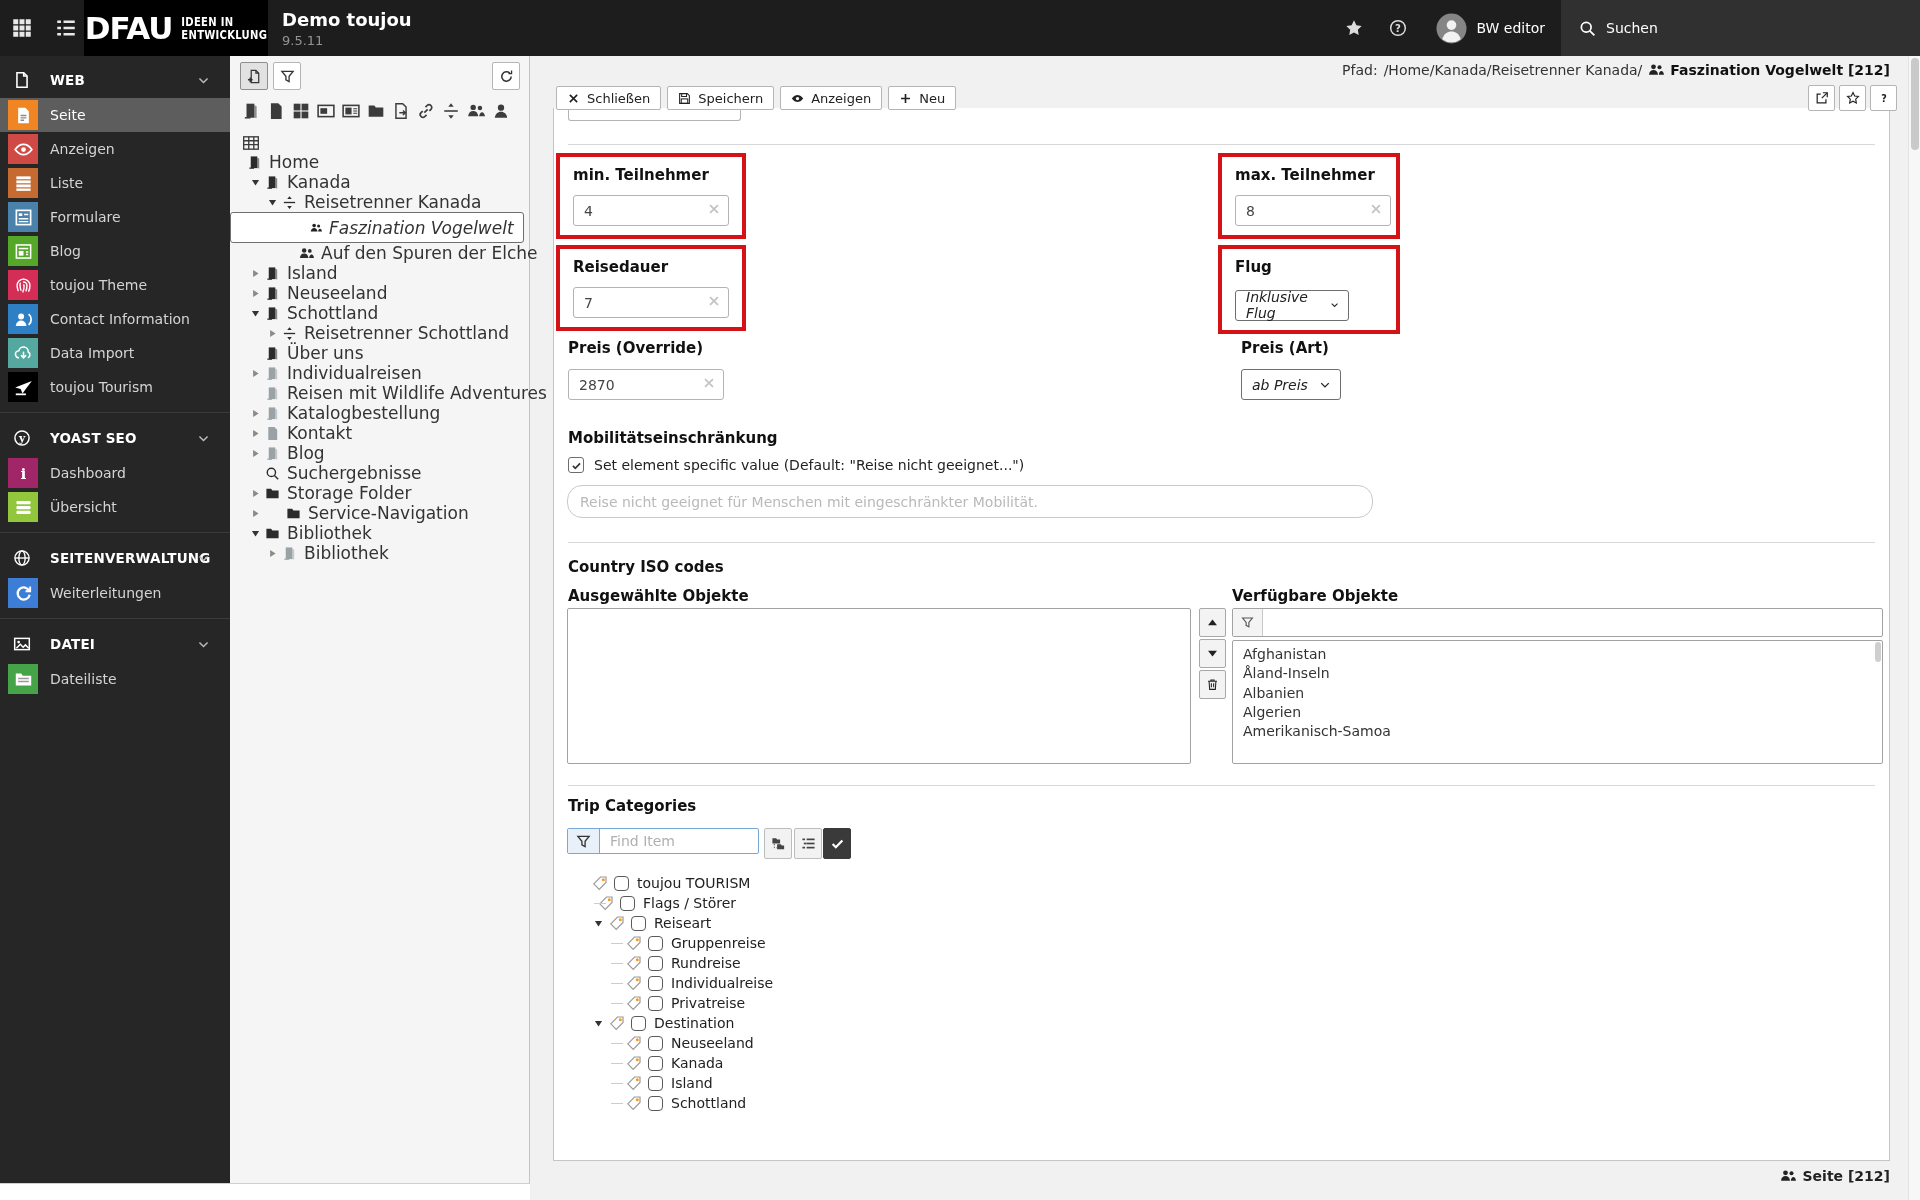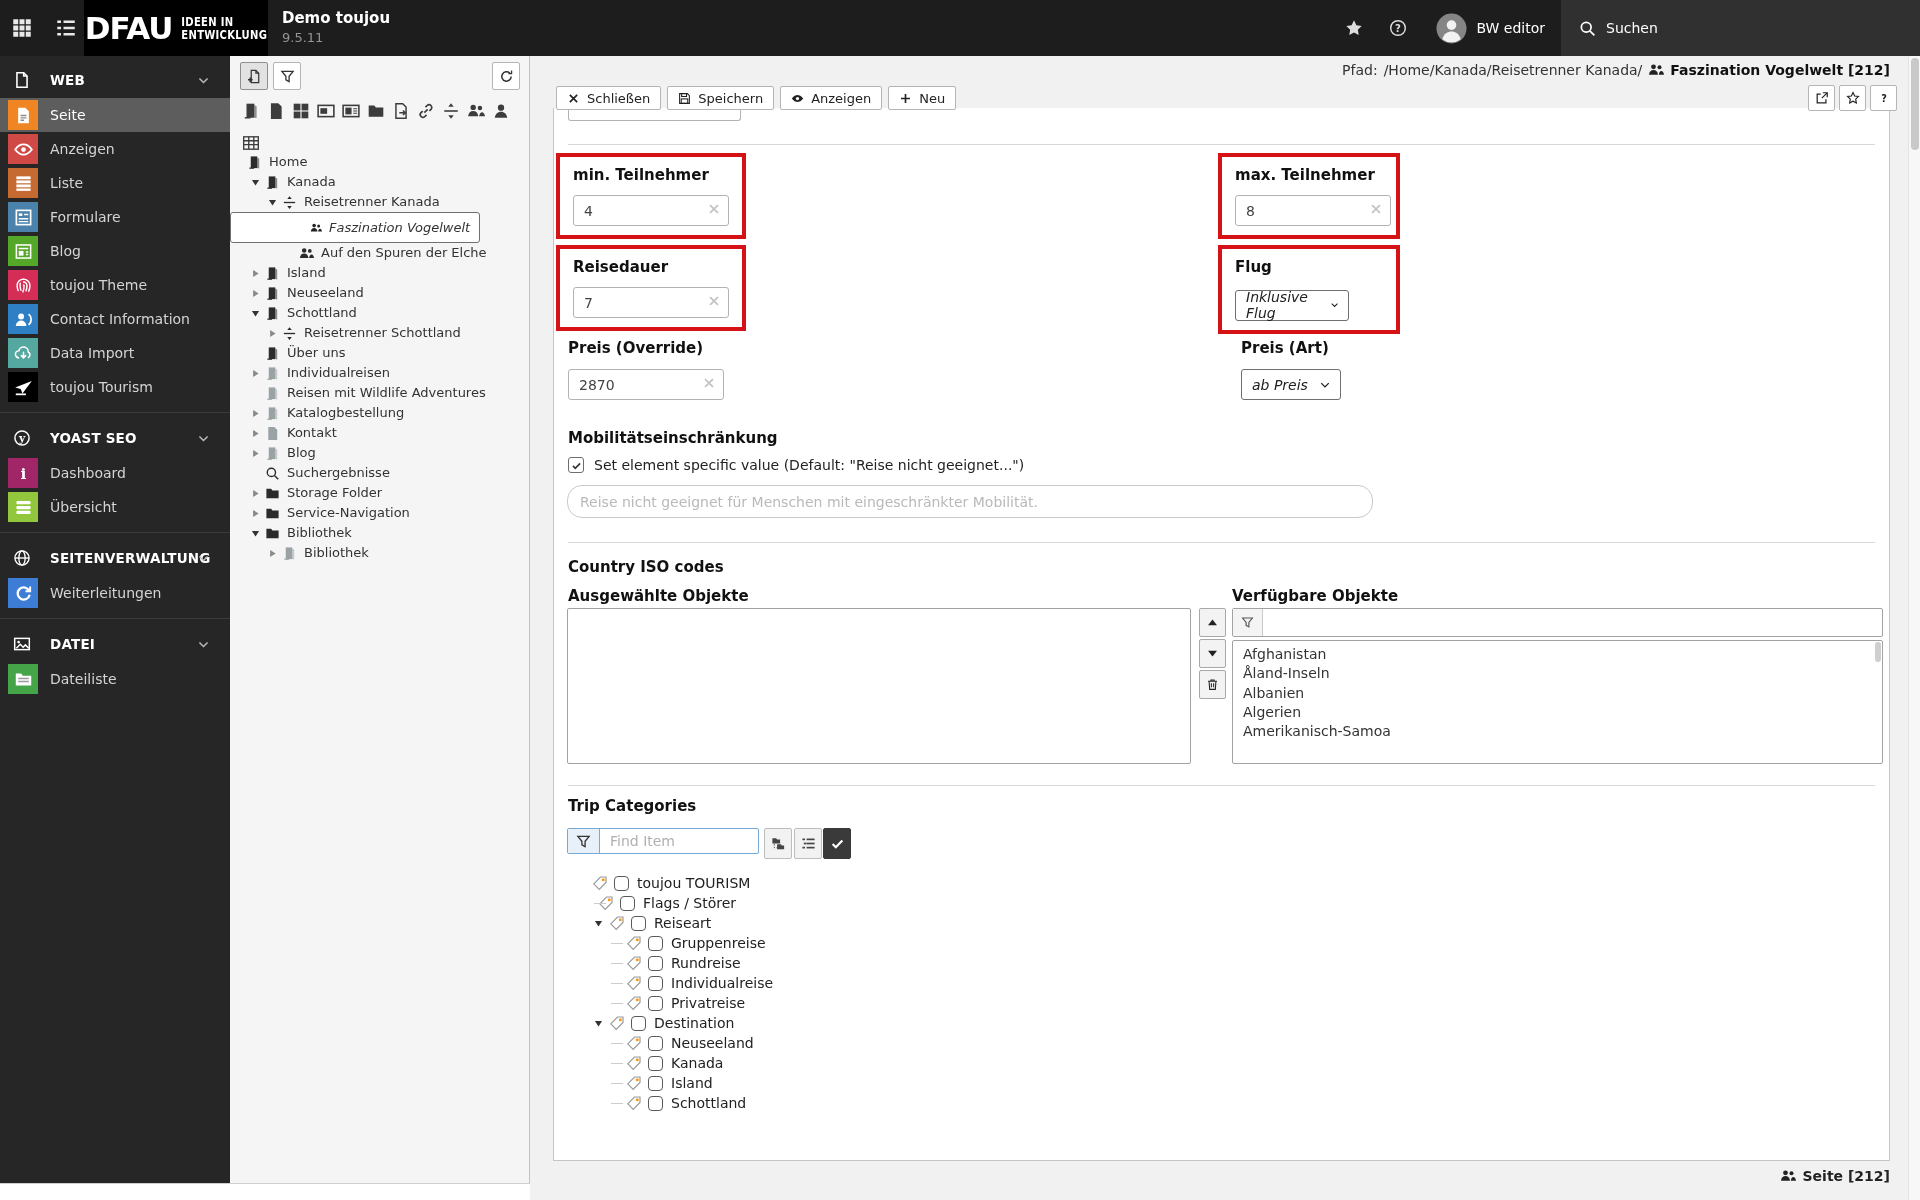--- a/index.html
+++ b/index.html
@@ -8,21 +8,21 @@
   .ic svg { width:100%; height:100%; display:block; }
 
   
   .tb { position:absolute; left:0; top:0; width:1920px; height:56px; background:#1d1d1d; z-index:50; display:flex; align-items:stretch; }
   .tb-btn { width:44px; display:flex; align-items:center; justify-content:center; color:#e8e8e8; cursor:pointer; }
   .tb-btn .ic { width:20px; height:20px; }
   .tb-logo { position:absolute; left:84px; top:0; width:184px; height:56px; background:#000; display:flex; align-items:center; justify-content:center; gap:9px; }
   .tb-logo-main { color:#fff; font-size:31px; font-weight:bold; letter-spacing:-1px; }
   .tb-logo-sub { color:#fff; font-size:10px; font-weight:bold; line-height:11px; letter-spacing:.3px; transform:scaleY(1.25); }
   .tb-title { position:absolute; left:282px; top:9px; }
-  .tb-title .site { color:#fff; font-size:15px; font-weight:bold; }
+  .tb-title .site { color:#fff; font-size:18px; font-weight:bold; }
   .tb-title .ver { color:#949494; font-size:13px; margin-top:3px; }
   .tb-right { position:absolute; right:0; top:0; height:56px; display:flex; align-items:stretch; }
   .tb-iconbtn { width:44px; display:flex; align-items:center; justify-content:center; color:#ddd; cursor:pointer; }
   .tb-iconbtn .ic { width:18px; height:18px; }
   .tb-user { display:flex; align-items:center; gap:9px; padding:0 16px; cursor:pointer; }
   .tb-user .av { width:31px; height:31px; }
   .tb-user .nm { color:#fff; font-size:14px; }
   .tb-search { width:359px; background:#303030; display:flex; align-items:center; gap:10px; padding-left:18px; cursor:pointer; }
   .tb-search .ic { width:17px; height:17px; color:#fff; }
   .tb-search .lbl { color:#fff; font-size:14px; }
@@ -50,21 +50,21 @@
   .pt-drag .dg { width:18px; height:18px; color:#3c3c3c; cursor:grab; }
   .pt-drag2 { position:absolute; left:12px; top:78px; display:flex; }
   .pt-drag2 .dg { width:18px; height:18px; color:#3c3c3c; cursor:grab; }
   .pt-nodes { position:absolute; left:0; top:96px; width:100%; }
   .pt-row { position:relative; height:20px; line-height:20px; display:flex; align-items:center; cursor:pointer; white-space:nowrap; }
   .pt-row.sel { background:#fff; }
   .pt-arrow { position:absolute; width:11px; height:11px; top:4.5px; color:#8a8a8a; }
   .pt-arrow.open { color:#333; }
   .pt-ic { width:15px; height:15px; flex:0 0 auto; color:#2b2b2b; }
   .pt-ic.gray { color:#9aa2a6; }
-  .pt-lbl { font-size:13px; color:#333; margin-left:7px; }
+  .pt-lbl { font-size:17px; color:#333; margin-left:7px; }
 
   
   .dh-path { position:absolute; top:62px; right:30px; display:flex; align-items:center; gap:6px; font-size:14px; color:#333; z-index:5; }
   .dh-path .rec-ic { width:16px; height:16px; color:#222; }
   .dh-path .rec { font-weight:bold; color:#111; }
   .dh-buttons { position:absolute; left:556px; top:86px; display:flex; gap:6px; z-index:5; }
   .btn { height:24px; background:#fff; border:1px solid #b5b5b5; border-radius:2px; display:inline-flex; align-items:center; gap:7px; padding:0 10px; font-size:13px; color:#222; font-family:inherit; cursor:pointer; }
   .btn .ic { width:13px; height:13px; color:#222; }
   .dh-mini { position:absolute; right:23px; top:85px; display:flex; gap:4px; z-index:5; }
   .mini-btn { width:27px; height:26px; background:#fff; border:1px solid #b5b5b5; border-radius:2px; display:flex; align-items:center; justify-content:center; color:#222; cursor:pointer; }
@@ -721,21 +721,21 @@
           <svg viewBox="0 0 16 16" fill="currentColor">
             <path d="M4.5 2.8L12.5 8l-8 5.2z"></path>
           </svg>
         </span>
         <span class="pt-ic ic">
           <svg viewBox="0 0 16 16" fill="currentColor">
             <path d="M1.5 3h5l1.4 1.8h6.6V13h-13z"></path>
           </svg>
         </span>
         <span class="pt-lbl">Storage Folder</span>
-      </div><div class="pt-row" style="padding-left: 35px;">
+      </div><div class="pt-row" style="padding-left: 56px;">
         <span class="pt-arrow ic" style="left:20px">
           <svg viewBox="0 0 16 16" fill="currentColor">
             <path d="M4.5 2.8L12.5 8l-8 5.2z"></path>
           </svg>
         </span>
         <span class="pt-ic ic">
           <svg viewBox="0 0 16 16" fill="currentColor">
             <path d="M1.5 3h5l1.4 1.8h6.6V13h-13z"></path>
           </svg>
         </span>

